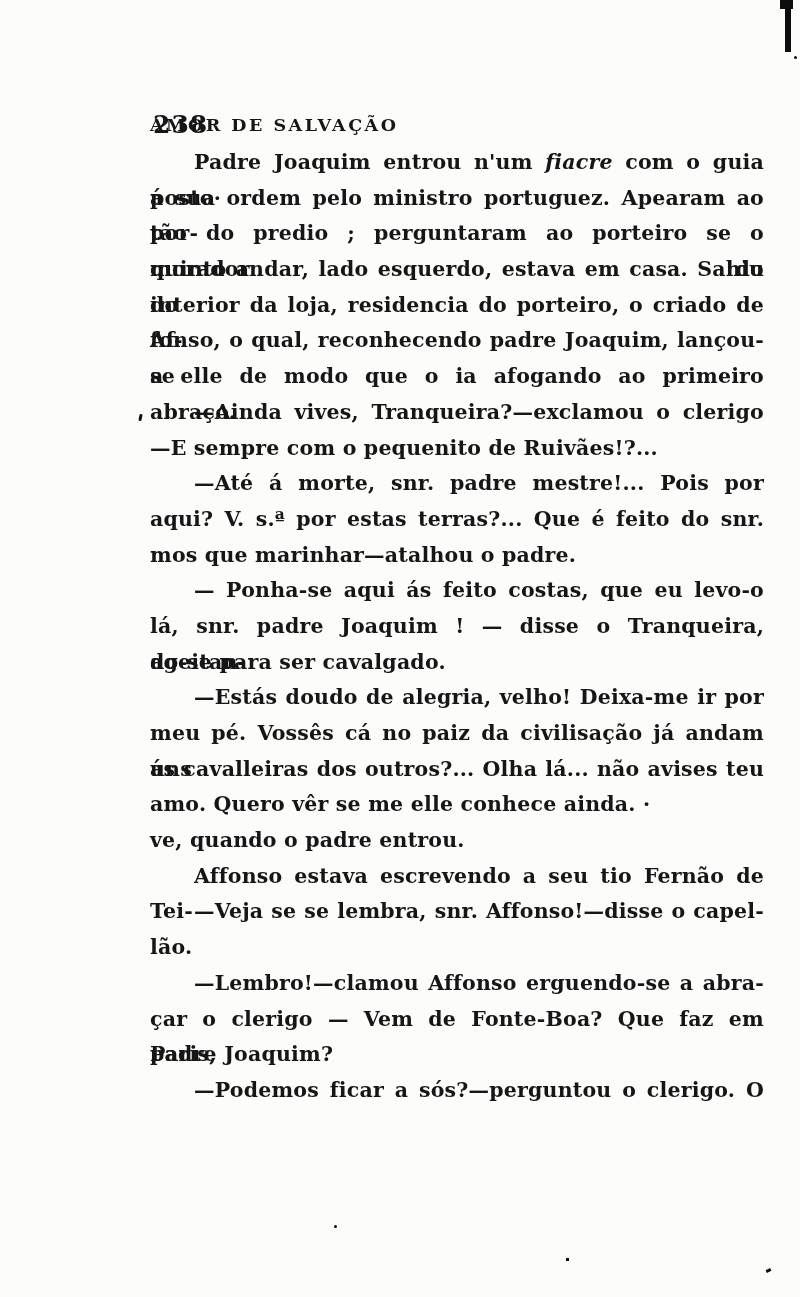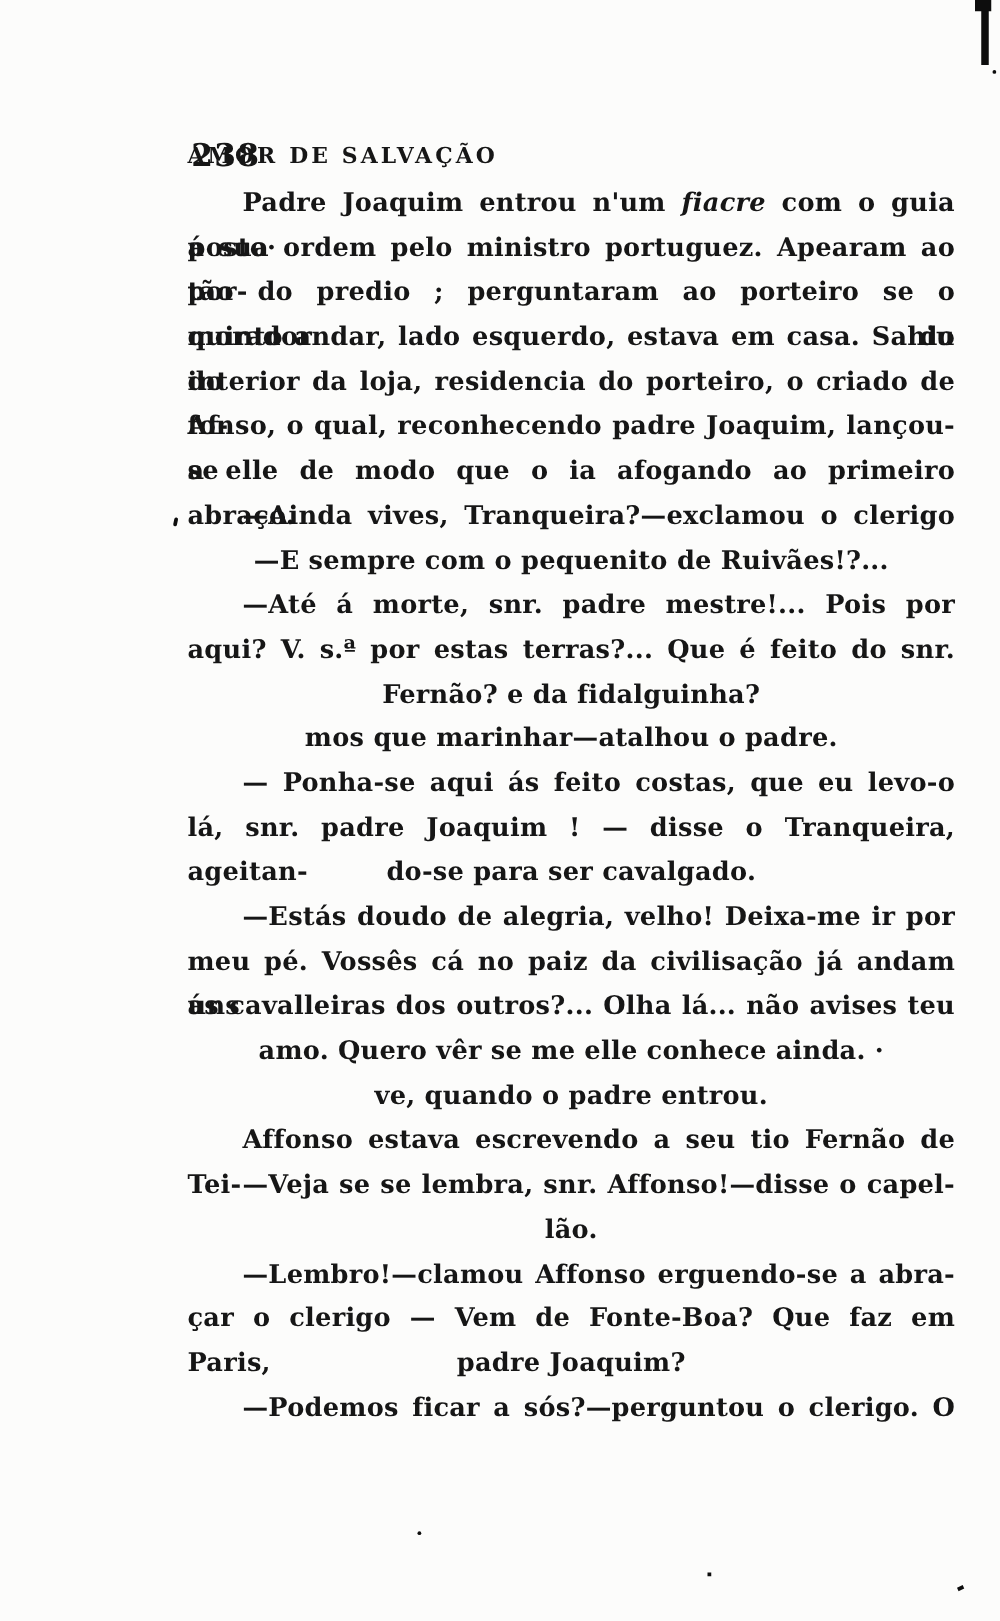--- a/index.html
+++ b/index.html
@@ -48,21 +48,21 @@
     top: 145px;
     left: 150px;
     width: 614px;
   }
   .line {
     font-size: 20.5px;
     font-weight: bold;
     line-height: 35.7px;
     height: 35.7px;
     white-space: nowrap;
-    text-align: center;
+    text-align: left;
     letter-spacing: 0.2px;
   }
   .line.justify {
     white-space: normal;
     text-align: justify;
     text-align-last: justify;
   }
   .line.indent { text-indent: 44px; }
   .line .it { font-style: italic; }
   
@@ -88,21 +88,20 @@
     <div class="line justify"><span>á sua ordem pelo ministro portuguez. Apearam ao por-</span></div>
     <div class="line justify"><span>tão do predio ; perguntaram ao porteiro se o morador do</span></div>
     <div class="line justify"><span>quinto andar, lado esquerdo, estava em casa. Sahiu do</span></div>
     <div class="line justify"><span>interior da loja, residencia do porteiro, o criado de Af-</span></div>
     <div class="line justify"><span>fonso, o qual, reconhecendo padre Joaquim, lançou-se</span></div>
     <div class="line justify"><span>a elle de modo que o ia afogando ao primeiro abraço.</span></div>
     <div class="line indent justify"><span>—Ainda vives, Tranqueira?—exclamou o clerigo</span></div>
     <div class="line"><span>—E sempre com o pequenito de Ruivães!?...</span></div>
     <div class="line indent justify"><span>—Até á morte, snr. padre mestre!... Pois por</span></div>
     <div class="line justify"><span>aqui? V. s.ª por estas terras?... Que é feito do snr.</span></div>
-    <div class="line"><span>Fernão? e da fidalguinha?</span></div>
     <div class="line"><span>mos que marinhar—atalhou o padre.</span></div>
     <div class="line indent justify"><span>— Ponha-se aqui ás feito costas, que eu levo-o</span></div>
     <div class="line justify"><span>lá, snr. padre Joaquim ! — disse o Tranqueira, ageitan-</span></div>
     <div class="line"><span>do-se para ser cavalgado.</span></div>
     <div class="line indent justify"><span>—Estás doudo de alegria, velho! Deixa-me ir por</span></div>
     <div class="line justify"><span>meu pé. Vossês cá no paiz da civilisação já andam uns</span></div>
     <div class="line justify"><span>ás cavalleiras dos outros?... Olha lá... não avises teu</span></div>
     <div class="line"><span>amo. Quero vêr se me elle conhece ainda.  ·</span></div>
     <div class="line"><span>ve, quando o padre entrou.</span></div>
     <div class="line indent justify"><span>Affonso estava escrevendo a seu tio Fernão de Tei-</span></div>

